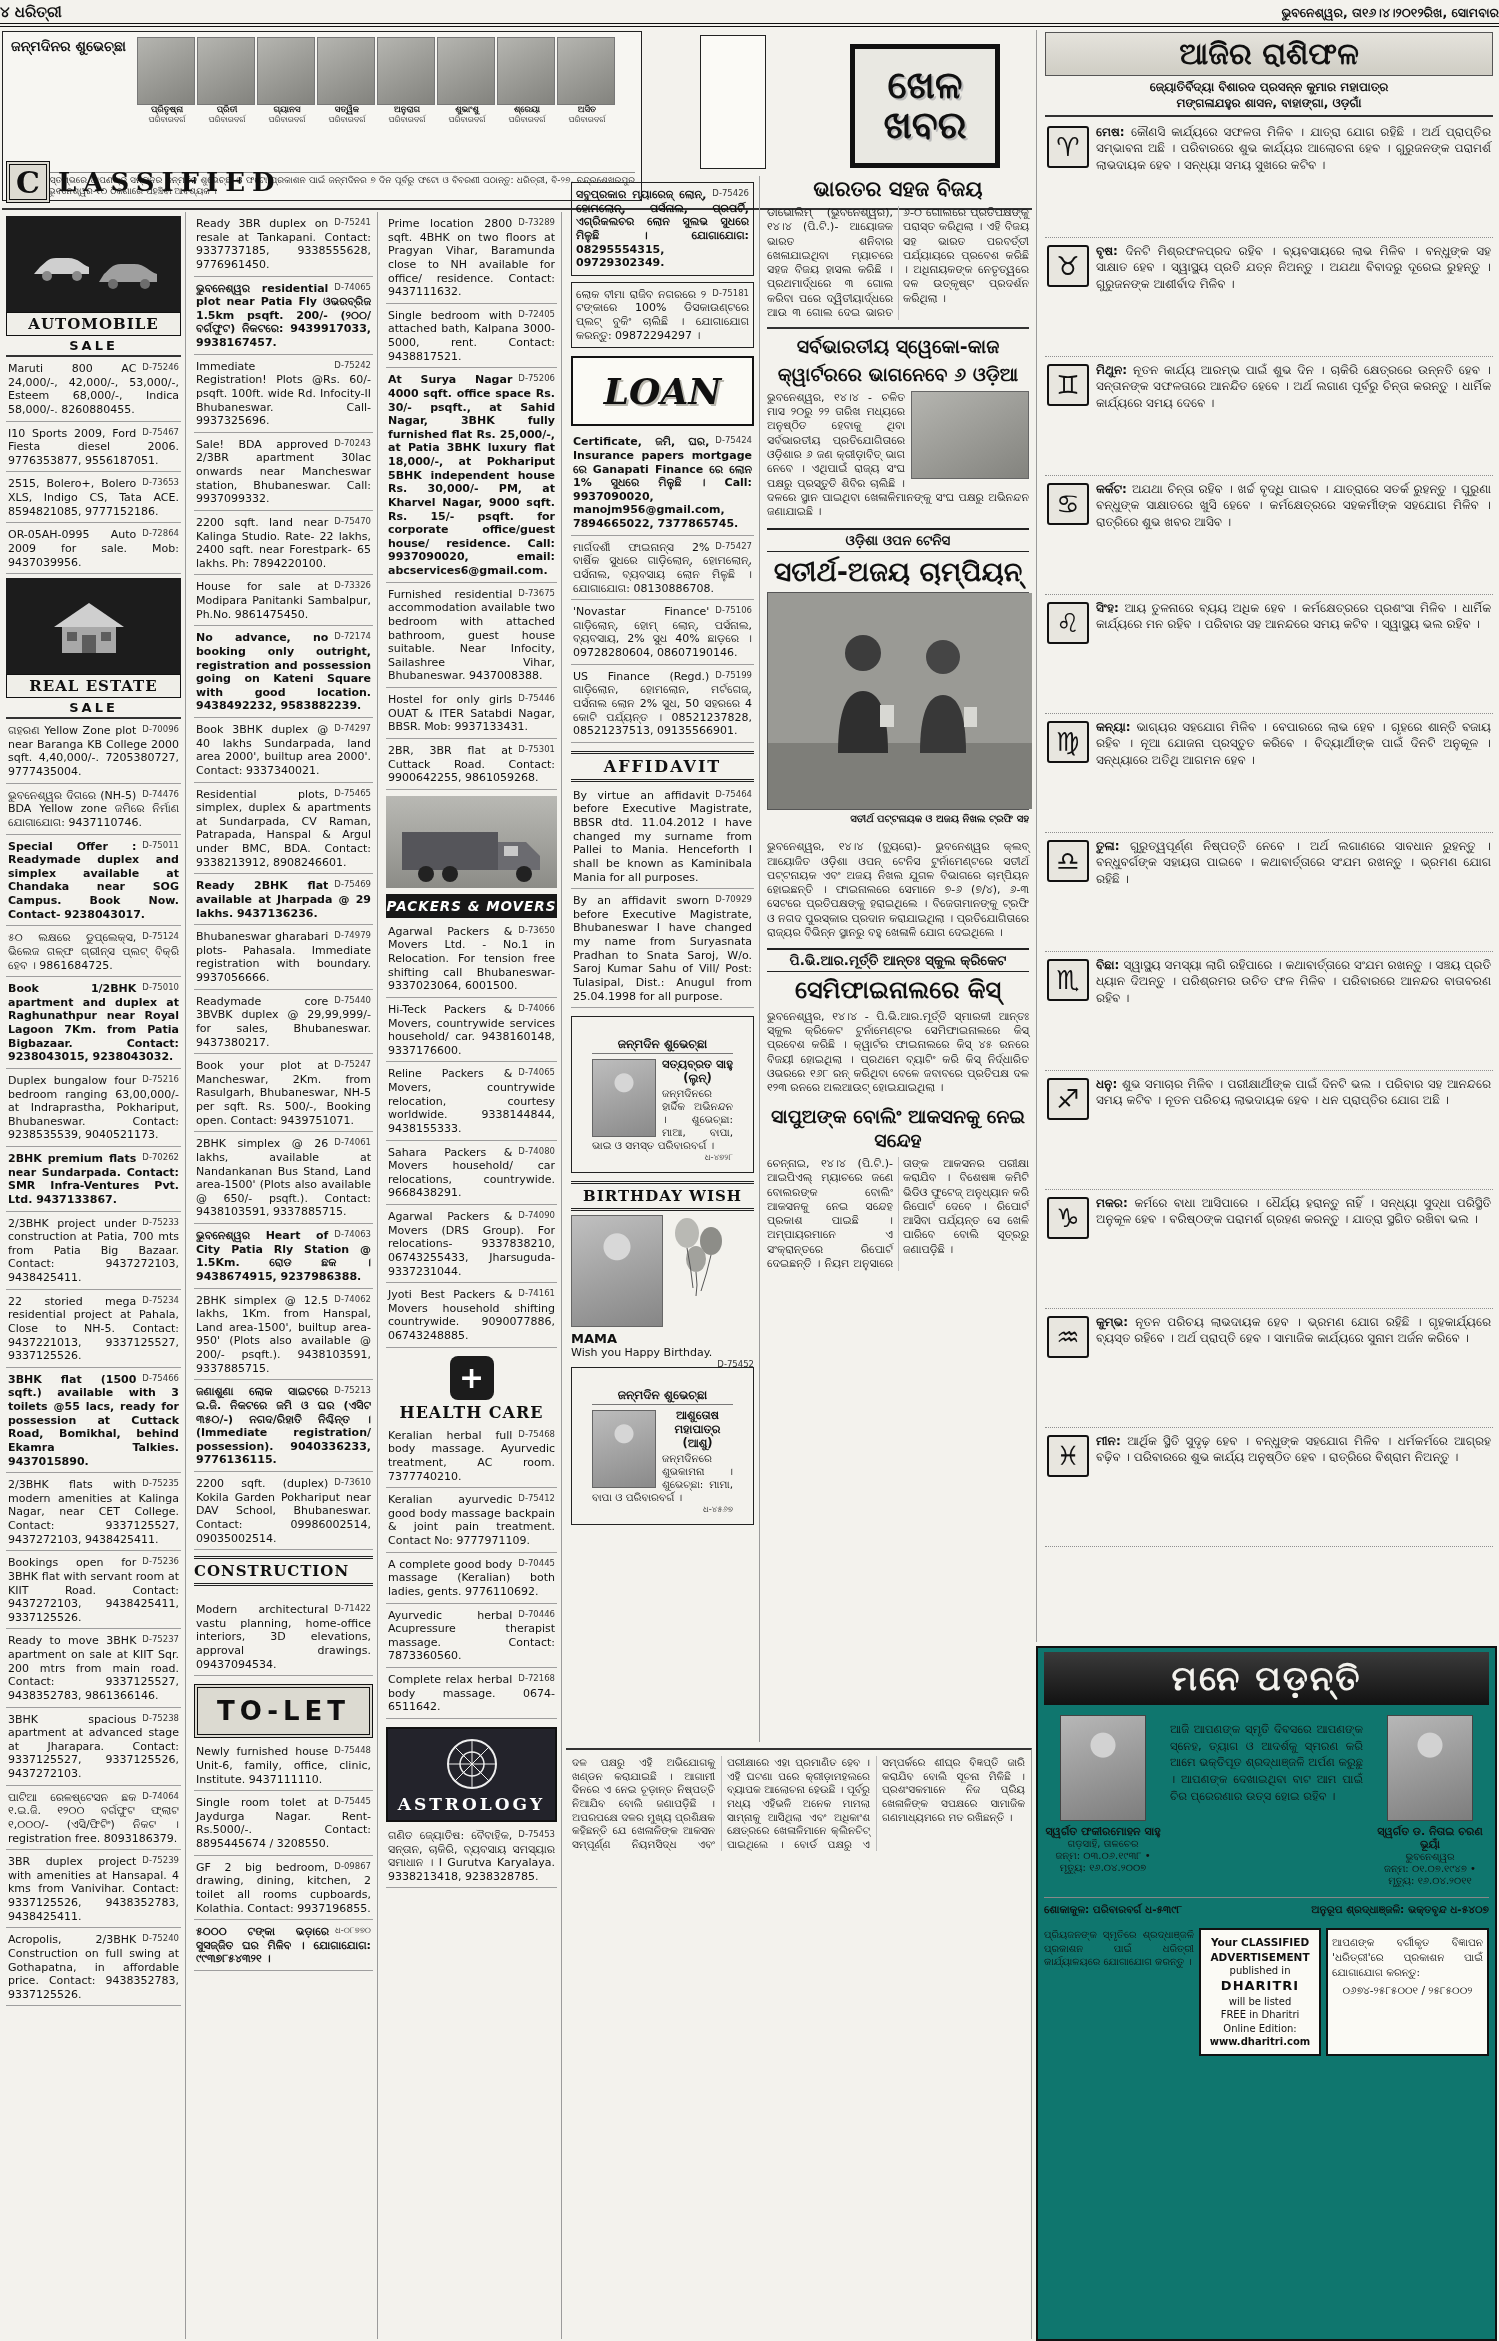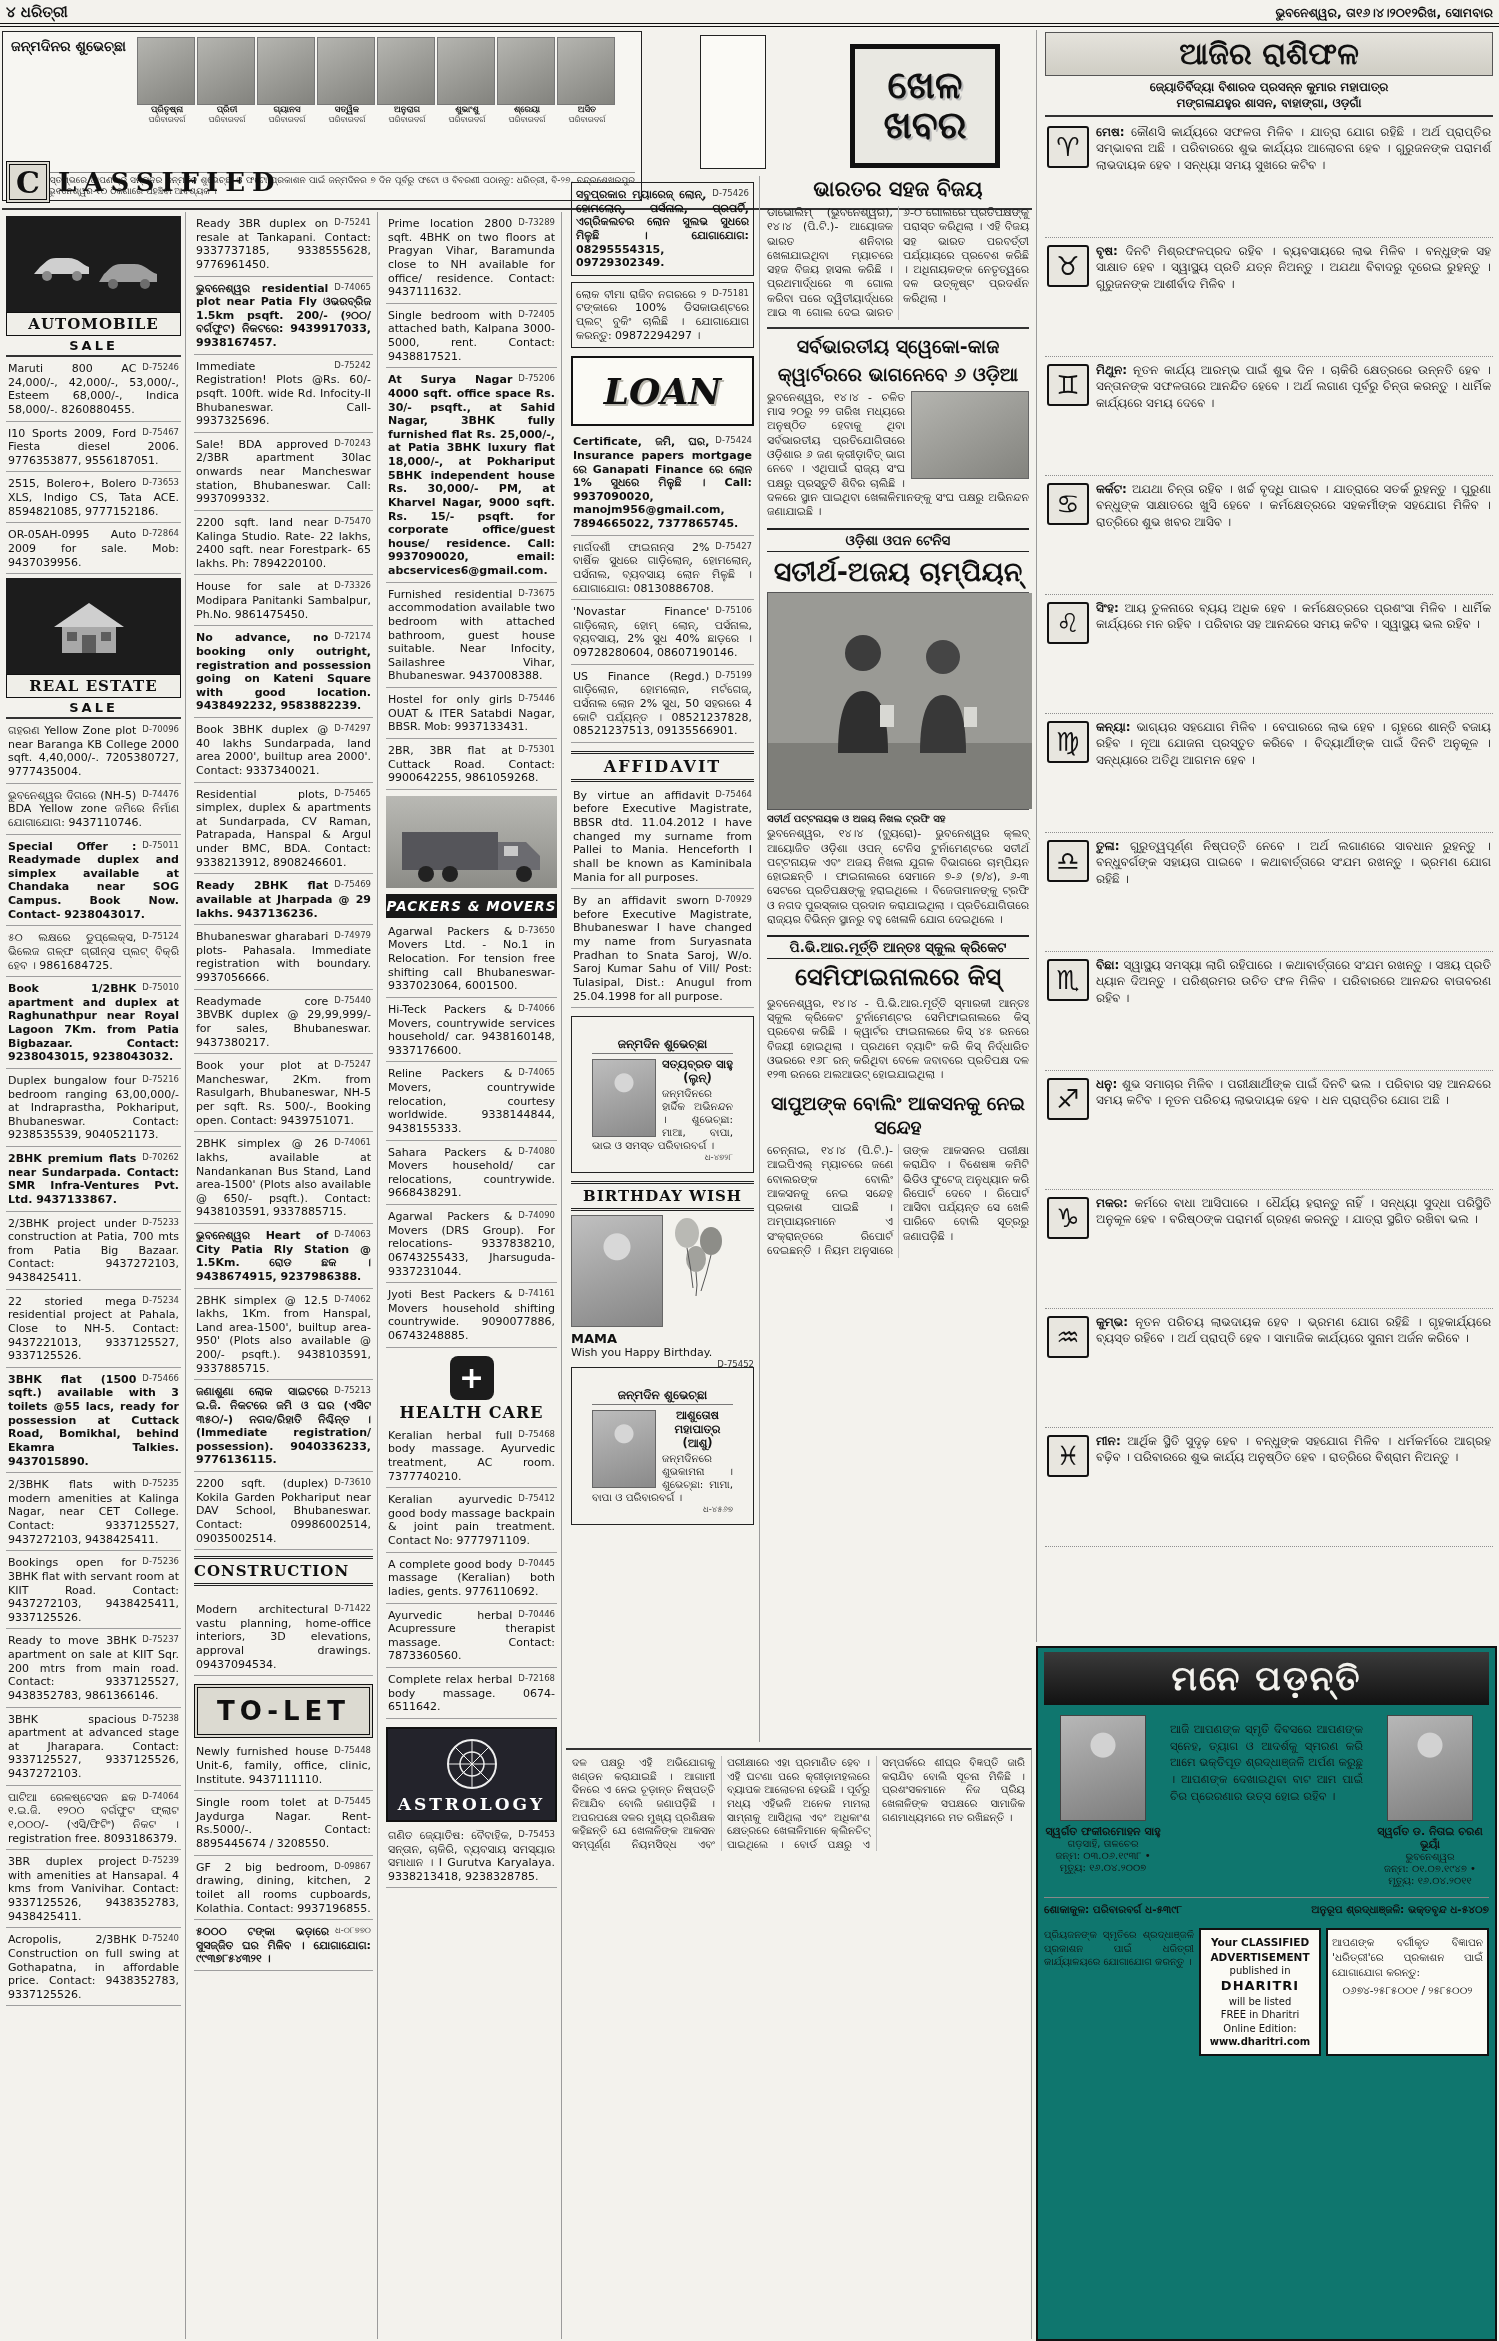--- a/index.html
+++ b/index.html
@@ -2,21 +2,21 @@
 <html><head>
 <meta charset="utf-8">
 <style>
 *{margin:0;padding:0;box-sizing:border-box}
 html,body{width:1499px;height:2341px}
 body{position:relative;background:#f3f2ed;color:#101010;font-family:"DejaVu Sans","Liberation Sans",sans-serif;overflow:hidden}
 .region{position:absolute;overflow:hidden}
 .rr{border-right:1px solid #9b9b9b}
 .jc{text-align:justify}
 
-#masthead{left:0;top:0;width:1499px;height:27px;display:flex;justify-content:space-between;align-items:flex-end;padding:2px 6px;border-bottom:4px double #111}
+#masthead{left:0;top:0;width:1499px;height:27px;display:flex;justify-content:space-between;align-items:flex-end;padding:2px 0;border-bottom:4px double #111}
 #masthead .pg{font-weight:bold;font-size:15px}
 #masthead .dt{font-weight:bold;font-size:12.5px}
 
 #bday{left:2px;top:31px;width:640px;height:170px;border:1.5px solid #222;background:#f7f6f2}
 .bb-left{position:absolute;left:8px;top:6px;width:122px}
 .bb-title{font-weight:bold;font-size:14px;margin-bottom:8px}
 .bb-field{font-size:10px;margin-bottom:10px;white-space:nowrap;overflow:hidden}
 .bb-photos{position:absolute;left:134px;top:5px;right:4px;display:flex;}
 .bb-child{width:60px;text-align:center}
 .baby{width:58px;height:68px;border:1px solid #777;background:radial-gradient(circle at 50% 30%,#d9d9d9 10px,transparent 11px),linear-gradient(160deg,#c2c2c2,#8f8f8f)}
@@ -72,21 +72,21 @@
 
 .hl1{font-size:21px;font-weight:bold;text-align:center;margin:1px 0 5px}
 .body{font-size:11px;line-height:1.3}
 .body2c{columns:2;column-gap:10px;column-rule:1px solid #bbb}
 .kicker{font-weight:bold;text-align:center;font-size:13.5px;border-top:2px solid #222;border-bottom:1px solid #222;padding:2px 0;margin-top:8px}
 .hlbig{font-size:27px;font-weight:bold;text-align:center;margin:5px 4px 6px;line-height:1.1}
 .hlmed{font-size:19px;font-weight:bold;text-align:center;margin:6px 0 4px;line-height:1.25}
 .ph{background:linear-gradient(150deg,#b5b5b0,#83837e)}
 .moneyph{float:right;width:118px;height:88px;margin:0 0 4px 6px;border:1px solid #666}
 .tennisph{width:100%;height:218px;border:1px solid #555;margin:2px 0 3px}
-.cap{font-size:10px;text-align:left;font-weight:bold;margin-bottom:2px}
+.cap{font-size:10px;text-align:right;font-weight:bold;margin-bottom:15px}
 .newsrule{border-top:2px solid #333;margin:7px 0 4px}
 
 .aff-head{text-align:center;font-family:"DejaVu Serif","Liberation Serif",serif;font-weight:bold;font-size:16px;border-top:3px double #222;border-bottom:3px double #222;padding:3px 0;margin:8px 0 2px;letter-spacing:2px}
 .bdaybox{border:1.5px solid #222;margin:8px 0;padding:20px;font-size:10.5px}
 .bdaybox .t{text-align:center;font-weight:bold;font-size:12px;border-bottom:1px solid #777;margin-bottom:3px;padding-bottom:2px}
 .bdaybox .n{font-weight:bold;font-size:11.5px;text-align:center;margin:2px 0}
 .smallph{width:64px;height:78px;border:1px solid #666;float:left;margin:2px 6px 2px 0;background:radial-gradient(circle at 50% 30%,#d6d6d6 9px,transparent 10px),linear-gradient(160deg,#bdbdbd,#8a8a8a)}
 .bw-head{text-align:center;font-family:"DejaVu Serif","Liberation Serif",serif;font-weight:bold;font-size:15px;border-top:3px double #222;border-bottom:3px double #222;padding:3px 0;margin:8px 0 4px;letter-spacing:1px}
 .bw-row{display:flex;gap:6px;align-items:flex-start}
 .mamaph{width:92px;height:112px;border:1px solid #666;background:radial-gradient(circle at 50% 28%,#d8d8d8 13px,transparent 14px),linear-gradient(160deg,#c0c0c0,#868686)}

